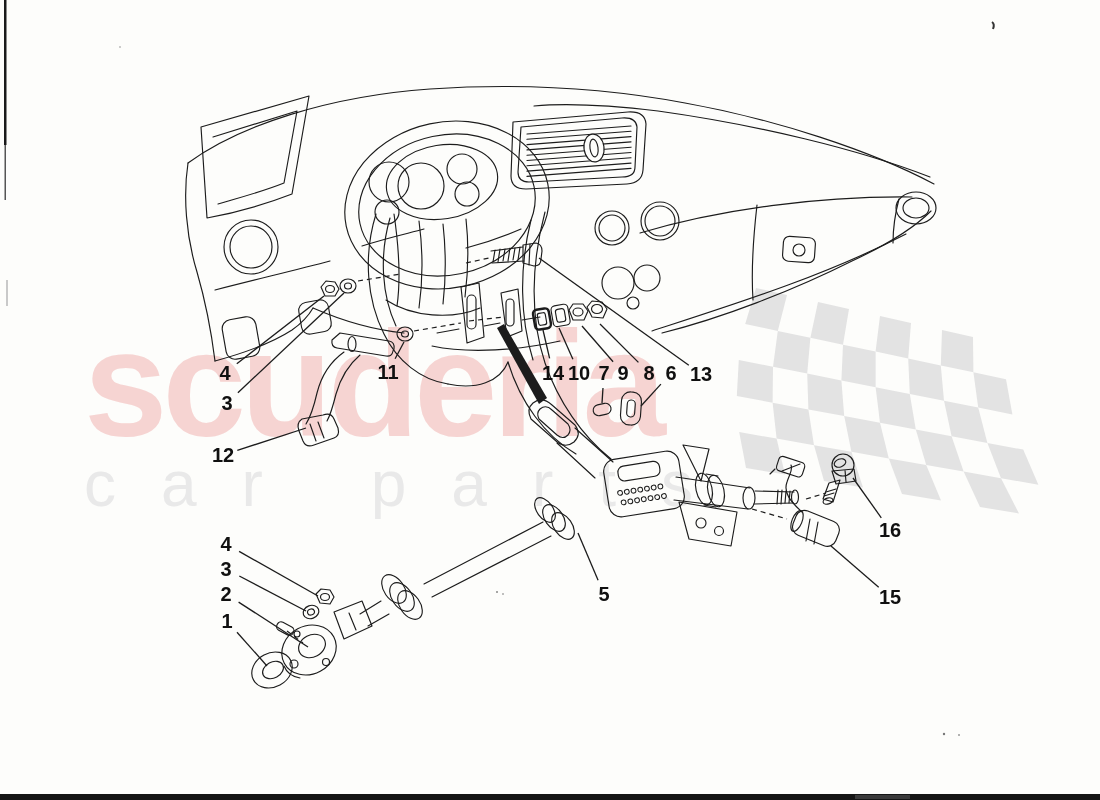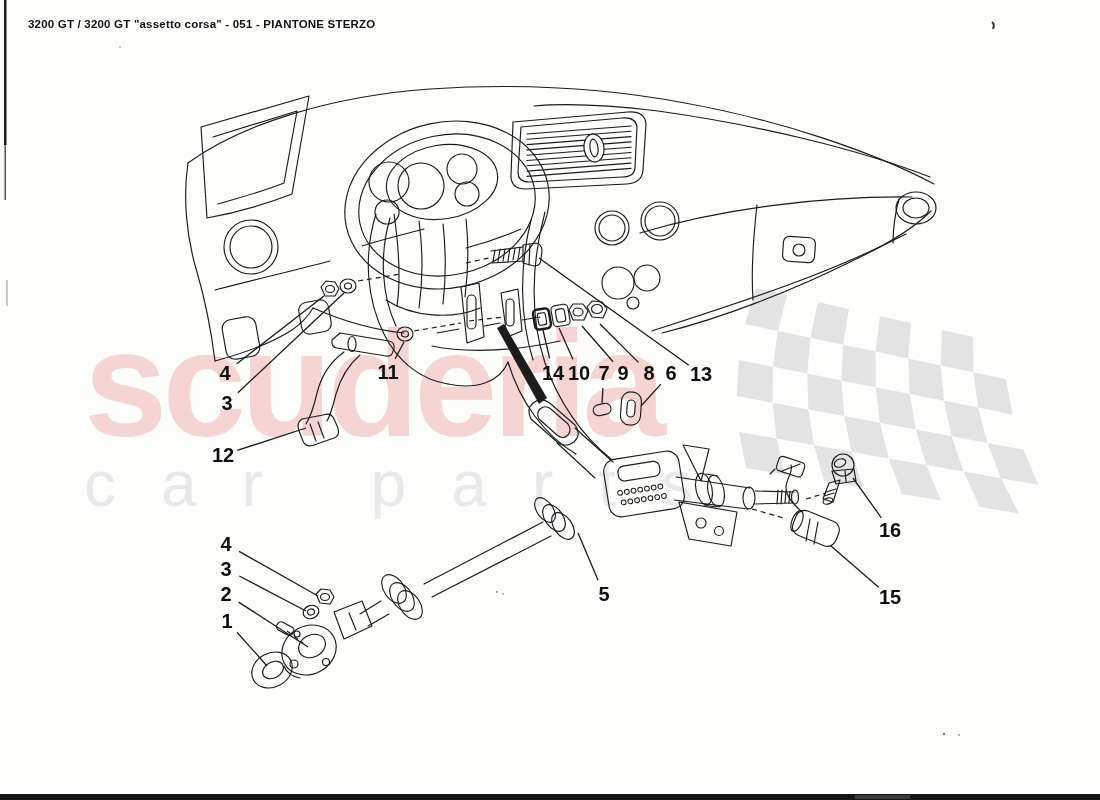--- a/index.html
+++ b/index.html
@@ -13,21 +13,20 @@
   .thick{stroke-width:2.5;}
   .plabel{font:bold 20px "Liberation Sans",sans-serif;fill:#101010;}
   .wm1{font:bold 150px "Liberation Sans",sans-serif;letter-spacing:-5px;}
   .wm2{font:400 64px "Liberation Sans",sans-serif;letter-spacing:45px;}
   .dash{stroke:#1c1c1c;stroke-width:1.2;fill:none;stroke-dasharray:5 4;}
 </style>
 </head>
 <body>
 
 <div class="stage">
-  <div class="title">3200 GT / 3200 GT "assetto corsa" - 051 - PIANTONE STERZO</div>
 
   <svg width="1100" height="800" viewBox="0 0 1100 800">
 
     <g id="gen-flag">
         <polygon points="756.0,288.0 787.0,295.0 777.8,330.9 745.2,324.0" fill="#e3e3e3"></polygon>
         <polygon points="818.0,302.0 849.0,309.0 843.0,344.7 810.4,337.8" fill="#e3e3e3"></polygon>
         <polygon points="880.0,316.0 911.0,323.0 908.2,358.5 875.6,351.6" fill="#e3e3e3"></polygon>
         <polygon points="942.0,330.0 973.0,337.0 973.4,372.3 940.8,365.4" fill="#e3e3e3"></polygon>
         <polygon points="777.8,330.9 810.4,337.8 807.2,373.6 773.0,366.8" fill="#e3e3e3"></polygon>
         <polygon points="843.0,344.7 875.6,351.6 875.6,387.2 841.4,380.4" fill="#e3e3e3"></polygon>

